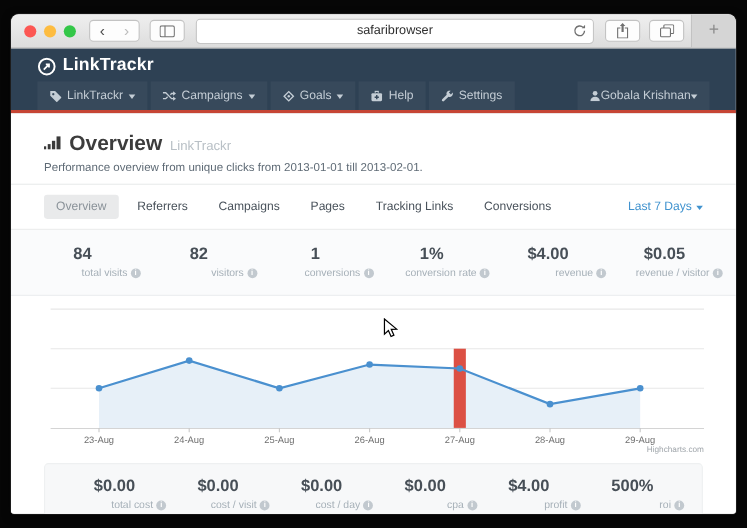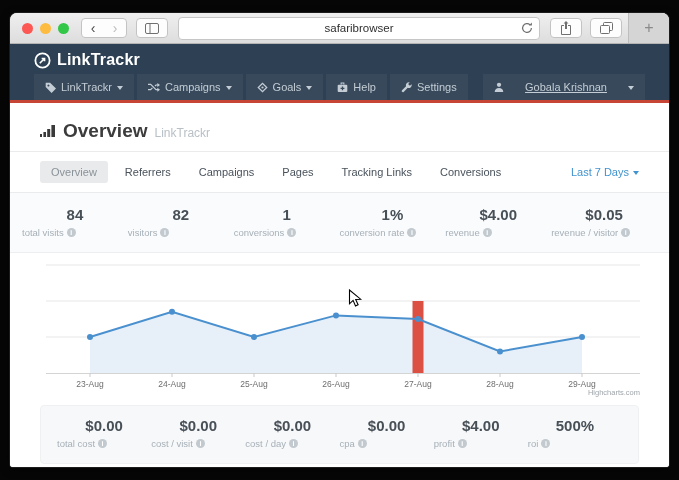--- a/index.html
+++ b/index.html
@@ -26,42 +26,42 @@
   .newtab{margin-left:2px;align-self:stretch;width:40px;background:#d5d5d5;border-left:1px solid #bdbdbd;
           display:flex;align-items:center;justify-content:center;color:#8a8a8a;font-size:16px;border-radius:0 7px 0 0;}
   
   .navbar{background:#2e4154;}
   .brandrow{display:flex;align-items:center;gap:6px;padding:7px 24px 5px;}
   .brand{color:#fff;font-size:16px;font-weight:700;letter-spacing:.2px;}
   .menurow{display:flex;align-items:stretch;height:26px;padding:0 24px;}
   .nav-item{display:flex;align-items:center;gap:5px;padding:0 11px;margin-right:3px;background:#37495b;
             color:#c4cdd5;font-size:11px;cursor:pointer;white-space:nowrap;}
   .nav-item.active{background:#c64534;color:#fff;}
-  .user-chip{margin-left:auto;display:flex;align-items:center;gap:21px;padding:0 11px;background:#37495b;
-             color:#c4cdd5;font-size:11px;cursor:pointer;text-decoration:underline;}
+  .user-chip{margin-left:auto;display:flex;align-items:center;gap:0;padding:0 11px;background:#37495b;
+             color:#c4cdd5;font-size:11px;cursor:pointer;}
   .caret{width:0;height:0;border-left:3.5px solid transparent;border-right:3.5px solid transparent;
          border-top:4px solid currentColor;display:inline-block;margin-top:1px;}
   .redline{height:3px;background:#c64534;}
   .nic{display:inline-flex;align-items:center;}
   
   .content{background:#fff;height:395px;overflow:hidden;}
   .pagehead{padding:17px 30px 9px;border-bottom:1px solid #e9ebec;}
   .titleline{display:flex;align-items:baseline;gap:7px;}
   .pagetitle{font-size:19px;color:#3c3c3c;font-weight:700;margin:0;}
   .titlesuffix{font-size:12px;color:#b9c0c6;}
   .subtitle{margin:4px 0 0;font-size:10.5px;color:#5f6b76;}
   .tabsrow{display:flex;align-items:center;padding:9px 30px;border-bottom:1px solid #e9ebec;}
   .tab{font-size:11px;color:#49525b;padding:5px 11px;border-radius:3px;margin-right:6px;cursor:pointer;}
   .tab.active{background:#e9eaeb;color:#8a9299;}
   .range{margin-left:auto;font-size:11px;color:#4193cf;display:flex;align-items:center;gap:4px;cursor:pointer;}
   .stats{display:grid;grid-template-columns:repeat(6,1fr);}
   .stats.top{background:#fafbfc;border-bottom:1px solid #eceef0;padding:13px 12px 14px;}
   .stat{text-align:center;}
   .val{font-size:15px;color:#474f57;font-weight:700;}
-  .lbl{font-size:9.5px;color:#a6b0b8;margin-top:4px;display:flex;justify-content:flex-start;align-items:center;gap:3px;}
+  .lbl{font-size:9.5px;color:#a6b0b8;margin-top:4px;display:flex;justify-content:flex-end;align-items:center;gap:3px;}
   .info{width:9px;height:9px;border-radius:50%;background:#c2c9cf;color:#fff;font-size:7px;line-height:9px;
         text-align:center;display:inline-block;font-weight:700;}
   .chartwrap{position:relative;height:145px;}
   .chartwrap svg{display:block;}
   .panel{margin:7px 30px 0;background:#f7f8f9;border:1px solid #eef0f1;border-radius:4px;padding:11px 16px 14px;}
   .cursor{position:absolute;left:348px;top:289px;z-index:40;}
 </style>
 </head>
 <body>
 
@@ -203,20 +203,21 @@
                   <rect x="0" y="10" width="2" height="3"></rect>
                   <rect x="3.4" y="8" width="2.6" height="5"></rect>
                   <rect x="7.2" y="5" width="3" height="8"></rect>
                   <rect x="11.4" y="1" width="3.6" height="12"></rect>
                 </g>
               </svg>
           </span>
           <span class="pagetitle">Overview</span>
           <span class="titlesuffix">LinkTrackr</span>
         </div>
+        <p class="subtitle">Performance overview from unique clicks from 2013-01-01 till 2013-02-01.</p>
       </div>
 
       <div class="tabsrow">
         <div id="tabs" style="display:flex;align-items:center;">
             <div class="tab active"><span>Overview</span></div>
             <div class="tab"><span>Referrers</span></div>
             <div class="tab"><span>Campaigns</span></div>
             <div class="tab"><span>Pages</span></div>
             <div class="tab"><span>Tracking Links</span></div>
             <div class="tab"><span>Conversions</span></div>

